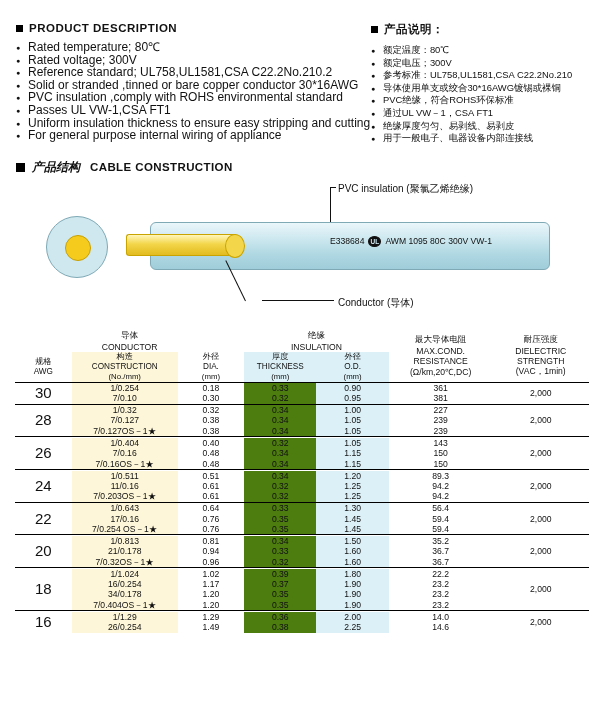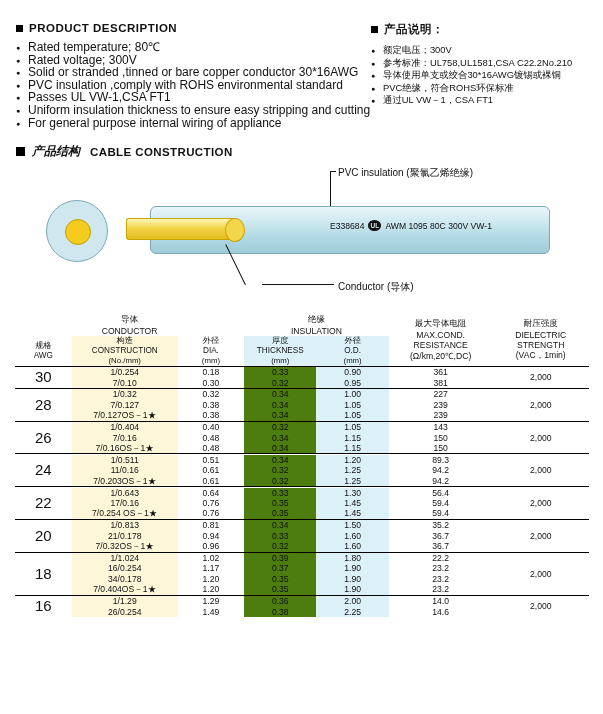--- a/index.html
+++ b/index.html
@@ -195,39 +195,43 @@
   <div class="top">
 
     <div class="col-left">
       <div class="sect-title">
         <span class="sq"></span>
         <span>PRODUCT  DESCRIPTION</span>
       </div>
       <ul class="bullets">
         <li>Rated temperature; 80℃</li>
         <li>Rated voltage; 300V</li>
+        <li>Reference standard; UL758,UL1581,CSA C22.2No.210.2</li>
         <li>Solid or stranded ,tinned or bare copper conductor 30*16AWG</li>
         <li>PVC insulation ,comply with ROHS environmental standard</li>
         <li>Passes UL VW-1,CSA FT1</li>
         <li>Uniform insulation thickness to ensure easy stripping and cutting</li>
         <li>For general purpose internal wiring of appliance</li>
       </ul>
     </div>
 
     <div class="col-right">
       <div class="sect-title">
         <span class="sq"></span>
         <span>产品说明：</span>
       </div>
       <ul class="bullets">
+        <li>额定温度：80℃</li>
         <li>额定电压；300V</li>
         <li>参考标准：UL758,UL1581,CSA C22.2No.210</li>
         <li>导体使用单支或绞合30*16AWG镀锡或裸铜</li>
         <li>PVC绝缘，符合ROHS环保标准</li>
         <li>通过UL VW－1，CSA FT1</li>
+        <li>绝缘厚度匀匀、易剥线、易剥皮</li>
+        <li>用于一般电子、电器设备内部连接线</li>
       </ul>
     </div>
   </div>
 
   <div class="constr-head">
     <span class="sq"></span>
     <span class="cn">产品结构</span>
     <span class="en">CABLE  CONSTRUCTION</span>
   </div>
 

